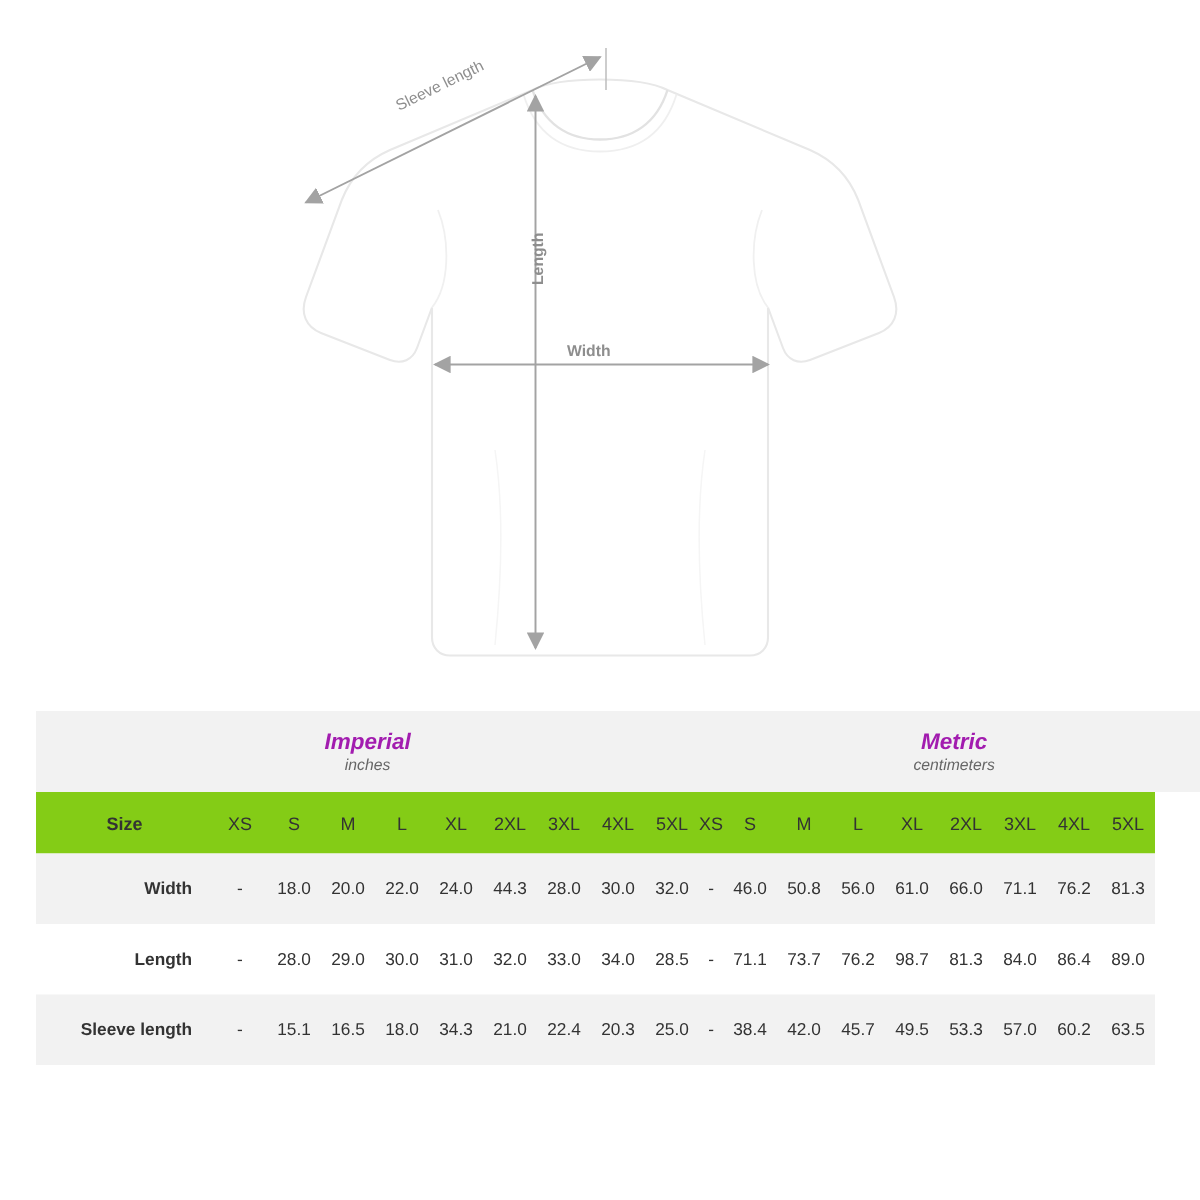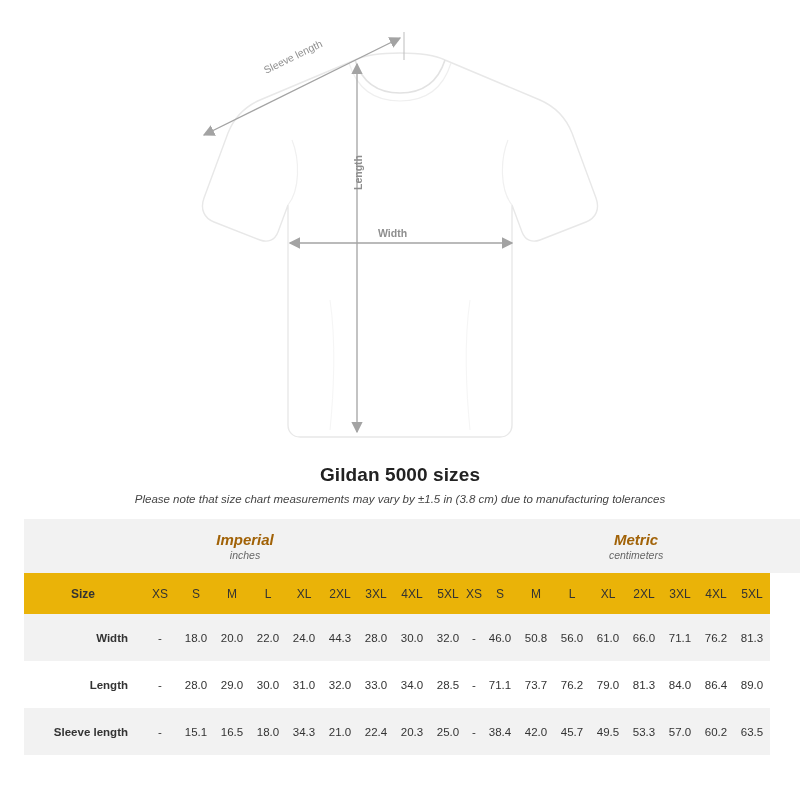--- a/index.html
+++ b/index.html
@@ -70,32 +70,32 @@
   }
 
   .band-row td {
     background: #f2f2f2;
     height: 54px;
   }
   .band-title {
     font-size: 15px;
     font-style: italic;
     font-weight: bold;
-    color: #a16207;
+    color: #a21caf;
     line-height: 1.15;
   }
   .band-sub {
     font-size: 10.5px;
     font-style: italic;
     color: #666;
     margin-top: 0;
   }
 
   .head-row td {
-    background: #eab308;
+    background: #84cc16;
     height: 41px;
     font-weight: bold;
     color: #333;
     font-size: 12px;
   }
   .head-row td.label-col {
     font-weight: bold;
   }
 
   .data-row td {
@@ -190,24 +190,20 @@
       </g>
 
       <g font-family="Liberation Sans, sans-serif" fill="#8e8e8e" font-size="10.5">
         <text transform="translate(266,74) rotate(-26)">Sleeve length</text>
         <text transform="translate(362,190) rotate(-90)" font-weight="bold">Length</text>
         <text x="378" y="237" font-weight="bold">Width</text>
       </g>
     </svg>
   </div>
 
-  <div class="title-block">
-    <div class="chart-title">Gildan 5000 sizes</div>
-    <div class="chart-note">Please note that size chart measurements may vary by ±1.5 in (3.8 cm) due to manufacturing tolerances</div>
-  </div>
 
   <div class="table-wrap">
     <table class="size-table">
       <colgroup>
         <col style="width:118px">
         <col span="9" style="width:36px">
         <col style="width:16px">
         <col span="9" style="width:36px">
       </colgroup>
       <tbody>
@@ -275,21 +271,21 @@
           <td class="val-col">30.0</td>
           <td class="val-col">31.0</td>
           <td class="val-col">32.0</td>
           <td class="val-col">33.0</td>
           <td class="val-col">34.0</td>
           <td class="val-col">28.5</td>
           <td class="gap-col">-</td>
           <td class="val-col">71.1</td>
           <td class="val-col">73.7</td>
           <td class="val-col">76.2</td>
-          <td class="val-col">79.0</td>
+          <td class="val-col">98.7</td>
           <td class="val-col">81.3</td>
           <td class="val-col">84.0</td>
           <td class="val-col">86.4</td>
           <td class="val-col">89.0</td>
         </tr>
 
         <tr class="data-row alt">
           <td class="label-col">Sleeve length</td>
           <td class="val-col">-</td>
           <td class="val-col">15.1</td>

